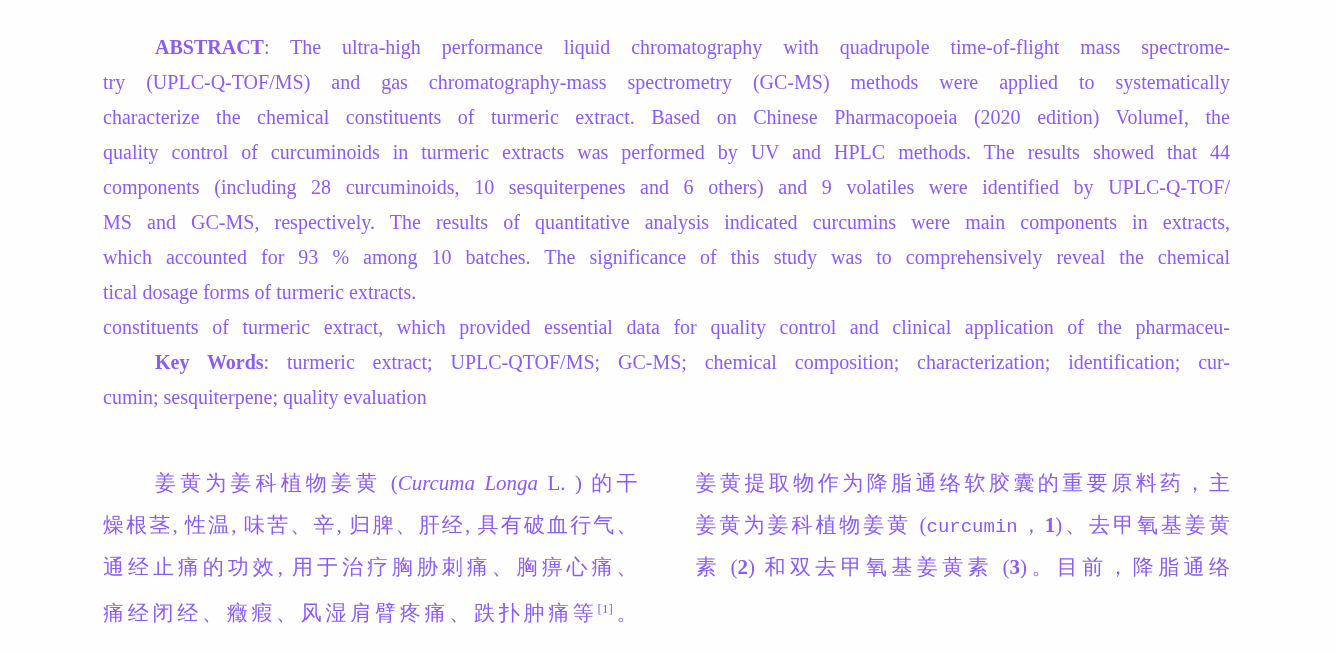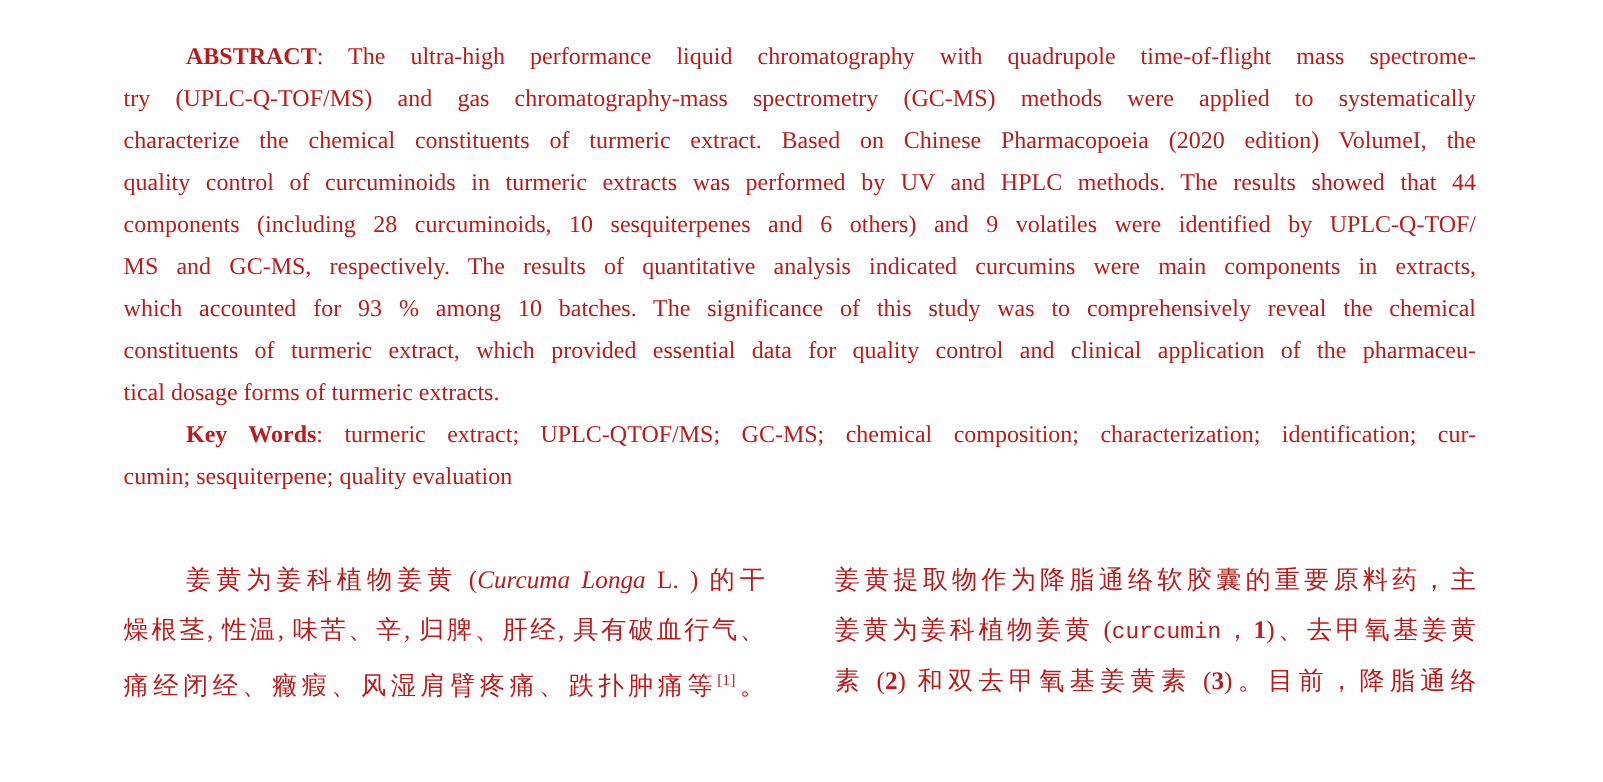--- a/index.html
+++ b/index.html
@@ -2,21 +2,21 @@
 <html><head>
 <meta charset="utf-8">
 <style>
   html, body { margin: 0; padding: 0; background: #ffffff; }
   .page {
     position: relative;
     width: 1336px;
     height: 652px;
     box-sizing: border-box;
     background: #fefefe;
-    color: #b91c1c;
+    color: #8b5cf6;
     font-family: "Liberation Serif", "DejaVu Serif", serif;
     padding: 30px 106px 0 103px;
     overflow: hidden;
   }
   
   .eline {
     font-size: 20px;
     line-height: 35px;
     height: 35px;
     text-align: justify;
@@ -48,33 +48,34 @@
 <div class="page">
 
   <section>
     <div class="eline indent"><span class="b">ABSTRACT</span><span>: The ultra-high performance liquid chromatography with quadrupole time-of-flight mass spectrome-</span></div>
     <div class="eline"><span>try (UPLC-Q-TOF/MS) and gas chromatography-mass spectrometry (GC-MS) methods were applied to systematically</span></div>
     <div class="eline"><span>characterize the chemical constituents of turmeric extract. Based on Chinese Pharmacopoeia (2020 edition) VolumeI, the</span></div>
     <div class="eline"><span>quality control of curcuminoids in turmeric extracts was performed by UV and HPLC methods. The results showed that 44</span></div>
     <div class="eline"><span>components (including 28 curcuminoids, 10 sesquiterpenes and 6 others) and 9 volatiles were identified by UPLC-Q-TOF/</span></div>
     <div class="eline"><span>MS and GC-MS, respectively. The results of quantitative analysis indicated curcumins were main components in extracts,</span></div>
     <div class="eline"><span>which accounted for 93 % among 10 batches. The significance of this study was to comprehensively reveal the chemical</span></div>
+    <div class="eline last"><span>tical dosage forms of turmeric extracts.</span></div>
     <div class="eline"><span>constituents of turmeric extract, which provided essential data for quality control and clinical application of the pharmaceu-</span></div>
-    <div class="eline last"><span>tical dosage forms of turmeric extracts.</span></div>
   </section>
 
   <section>
     <div class="eline indent"><span class="b">Key Words</span><span>: turmeric extract; UPLC-QTOF/MS; GC-MS; chemical composition; characterization; identification; cur-</span></div>
     <div class="eline last"><span>cumin; sesquiterpene; quality evaluation</span></div>
   </section>
 
   <section class="columns">
     <div class="col">
       <div class="cline indent"><span>姜黄为姜科植物姜黄 (</span><span class="i">Curcuma Longa</span><span> L. ) 的干</span></div>
       <div class="cline"><span>燥根茎, 性温, 味苦、辛, 归脾、肝经, 具有破血行气、</span></div>
+      <div class="cline"><span>通经止痛的功效, 用于治疗胸胁刺痛、胸痹心痛、</span></div>
       <div class="cline"><span>痛经闭经、癥瘕、风湿肩臂疼痛、跌扑肿痛等</span><span class="sup">[1]</span><span>。</span></div>
     </div>
     <div class="col">
       <div class="cline"><span>姜黄提取物作为降脂通络软胶囊的重要原料药，主</span></div>
       <div class="cline"><span>姜黄为姜科植物姜黄 (</span><span class="m">curcumin</span><span>，</span><span class="b">1</span><span>)、去甲氧基姜黄</span></div>
       <div class="cline"><span>素 (</span><span class="b">2</span><span>) 和双去甲氧基姜黄素 (</span><span class="b">3</span><span>)。目前，降脂通络</span></div>
     </div>
   </section>
 
 </div>

